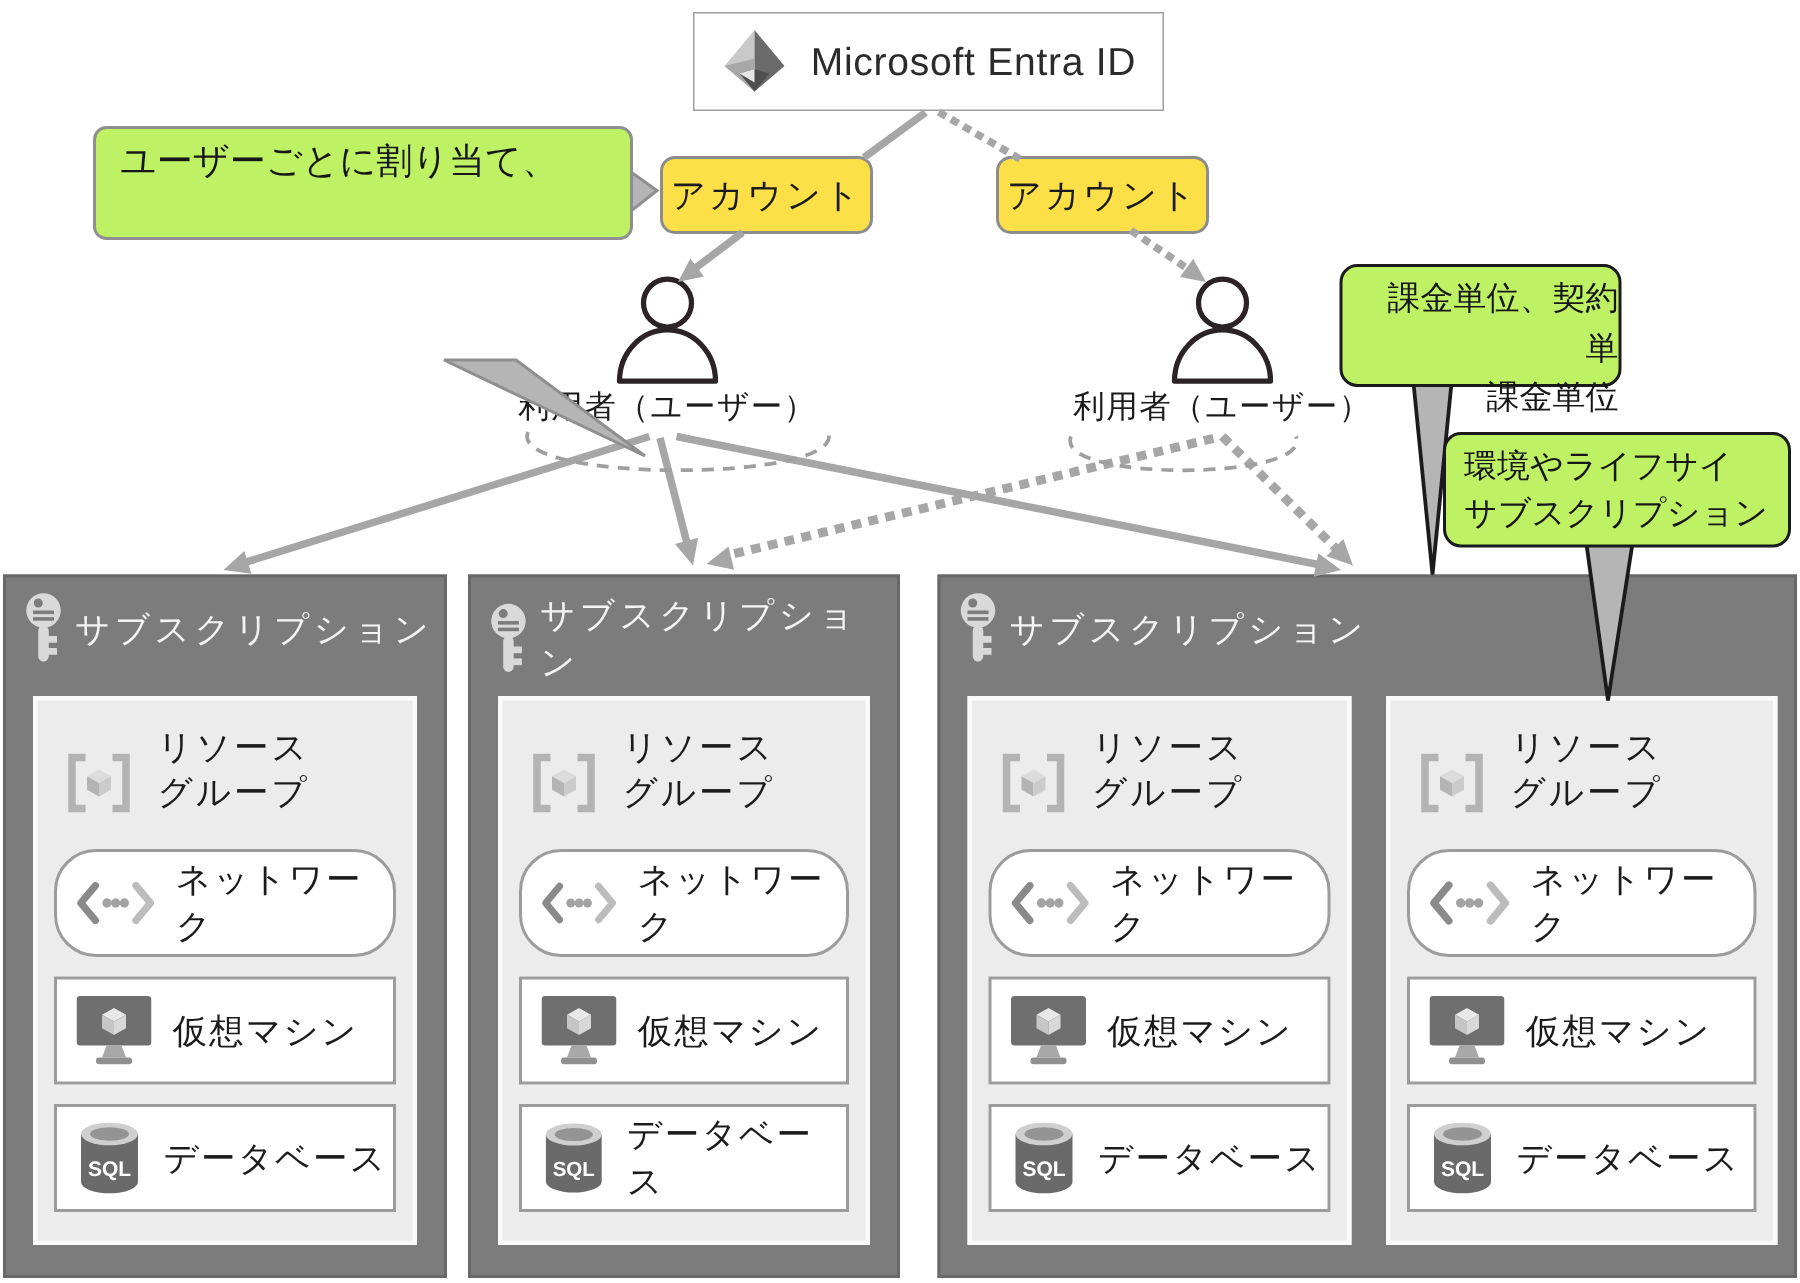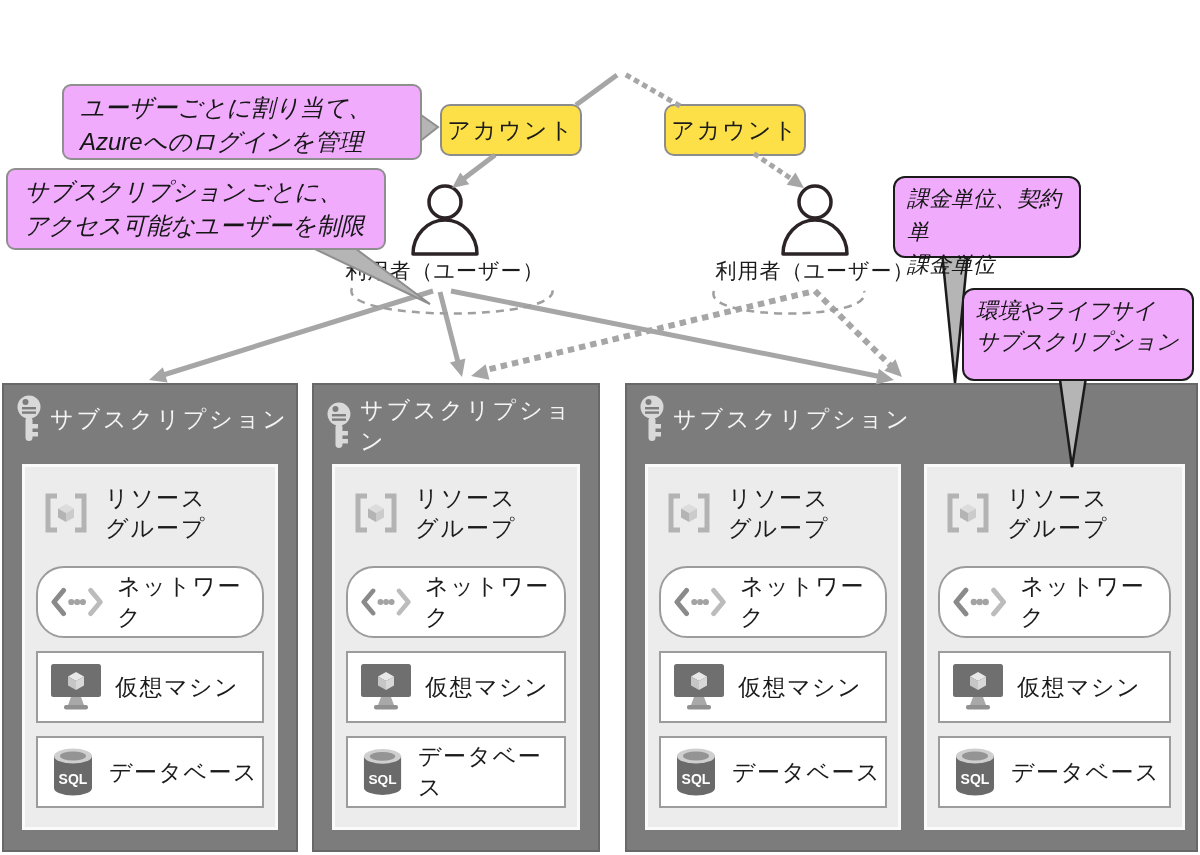--- a/index.html
+++ b/index.html
@@ -14,45 +14,45 @@
   .account-box{position:absolute;width:138px;height:48px;background:#fde047;border:2px solid #8c8c8c;
                border-radius:10px;display:flex;align-items:center;justify-content:center;
                font-size:23px;letter-spacing:2px;color:#1b1b1b;z-index:2;}
   .account-left{left:440px;top:104px;}
   .account-right{left:664px;top:104px;}
 
   .user-svg{position:absolute;z-index:2;}
   .user-label{position:absolute;width:240px;text-align:center;font-size:21px;letter-spacing:1px;color:#1b1b1b;z-index:2;}
 
   
-  .bubble{position:absolute;background:#f0abfc;border-radius:9px;z-index:10;
-          font-size:24px;line-height:34px;color:#161616;padding:5px 0 0 16px;font-style:italic;}
+  .bubble{position:absolute;background:#bef264;border-radius:9px;z-index:10;
+          font-size:24px;line-height:34px;color:#161616;padding:5px 0 0 16px;}
   .bubble span{display:block;}
   .bubble-gray{border:2px solid #8f8f8f;}
   .bubble-dark{border:2.5px solid #1b1b1b;border-radius:12px;}
   .bubble-assign{left:62px;top:84px;width:340px;height:67px;}
   .bubble-restrict{left:6px;top:168px;width:360px;height:73px;}
-  .bubble-billing{left:893px;top:176px;width:172px;height:74px;font-size:22px;line-height:33px;padding:4px 0 0 12px;}
-  .bubble-lifecycle{left:962px;top:288px;width:216px;height:68px;font-size:22px;line-height:31px;padding:5px 0 16px 12px;}
+  .bubble-billing{left:893px;top:176px;width:172px;height:74px;font-size:22px;line-height:33px;padding:4px 0 0 12px;text-align:right;}
+  .bubble-lifecycle{left:962px;top:288px;width:216px;height:68px;font-size:22px;line-height:31px;padding:5px 0 0 12px;}
 
   
   .sub{position:absolute;top:383px;height:469px;background:#7c7c7c;border:2px solid #686868;box-sizing:border-box;z-index:1;}
   .sub1{left:2px;width:296px;}
   .sub2{left:312px;width:288px;}
   .sub3{left:625px;width:573px;}
   .sub-head{position:absolute;left:12px;top:10px;display:flex;align-items:center;gap:8px;}
   .sub-label{font-size:23px;letter-spacing:3px;color:#f4f4f4;}
 
   
   .rg{position:absolute;top:464px;height:366px;background:#ececec;border:3px solid #fafafa;box-sizing:border-box;z-index:2;}
   .rg1{left:22px;width:256px;}
   .rg2{left:332px;width:248px;}
   .rg3{left:645px;width:256px;}
   .rg4{left:924px;width:261px;}
-  .rg-head{position:absolute;left:18px;top:16px;display:flex;align-items:center;gap:16px;}
+  .rg-head{position:absolute;left:18px;top:16px;display:flex;align-items:flex-end;gap:16px;}
   .rg-title{font-size:23px;line-height:30px;letter-spacing:2px;color:#1b1b1b;}
   .rg-title span{display:block;}
   .rg-item{position:absolute;left:11px;right:11px;height:72px;background:#fff;border:2px solid #9c9c9c;
            box-sizing:border-box;display:flex;align-items:center;gap:14px;padding-left:13px;}
   .rg-item .item-label{font-size:23px;letter-spacing:1.5px;color:#1b1b1b;}
   .item-net{top:99px;border-radius:28px;}
   .item-vm{top:184px;align-items:center;}
   .item-db{top:269px;}
 
   .overlay{position:absolute;left:0;top:0;width:1200px;height:855px;z-index:5;pointer-events:none;}
@@ -102,20 +102,26 @@
       <g id="entra-logo">
         <polygon points="23,1 3,25 23,42" fill="#c9c9c9"></polygon>
         <polygon points="23,1 43,25 23,42" fill="#6b6b6b"></polygon>
         <polygon points="23,20 3,25 23,42" fill="#a8a8a8"></polygon>
         <polygon points="23,42 13,30 23,27 33,30" fill="#4f4f4f"></polygon>
         <polygon points="23,27 13,30 23,36" fill="#e6e6e6"></polygon>
       </g>
     </defs>
   </svg>
 
+  <div class="entra-box">
+    <svg width="46" height="44" viewBox="0 0 46 44">
+        <use href="#entra-logo"></use>
+      </svg>
+    <span class="entra-label">Microsoft Entra ID</span>
+  </div>
 
   <div class="account-box account-left">
     <span>アカウント</span>
   </div>
   <div class="account-box account-right">
     <span>アカウント</span>
   </div>
 
   <svg class="user-svg" style="left:407px;top:184px" width="76" height="74" viewBox="0 0 76 74">
       <use href="#person-icon"></use>
@@ -153,25 +159,20 @@
     <path d="M714,291 C702,321 876,321 864,291" fill="none" stroke="#9f9f9f" stroke-width="2.5" stroke-dasharray="8 6"></path>
 
     <polygon points="414,110 438,127 414,146" fill="#b5b5b5" stroke="#8f8f8f" stroke-width="2"></polygon>
     <polygon points="296,240 344,240 430,304" fill="#b5b5b5" stroke="#8f8f8f" stroke-width="2"></polygon>
     <polygon points="942,252 968,252 955,383" fill="#b5b5b5" stroke="#1b1b1b" stroke-width="2.5"></polygon>
     <polygon points="1057,358 1089,358 1072,467" fill="#b5b5b5" stroke="#1b1b1b" stroke-width="2.5"></polygon>
   </svg>
 
   <div class="bubble bubble-gray bubble-assign">
     <span>ユーザーごとに割り当て、</span>
-    <span>Azureへのログインを管理</span>
-  </div>
-  <div class="bubble bubble-gray bubble-restrict">
-    <span>サブスクリプションごとに、</span>
-    <span>アクセス可能なユーザーを制限</span>
   </div>
   <div class="bubble bubble-dark bubble-billing">
     <span>課金単位、契約単</span>
     <span>課金単位</span>
   </div>
   <div class="bubble bubble-dark bubble-lifecycle">
     <span>環境やライフサイ</span>
     <span>サブスクリプション</span>
   </div>
 

